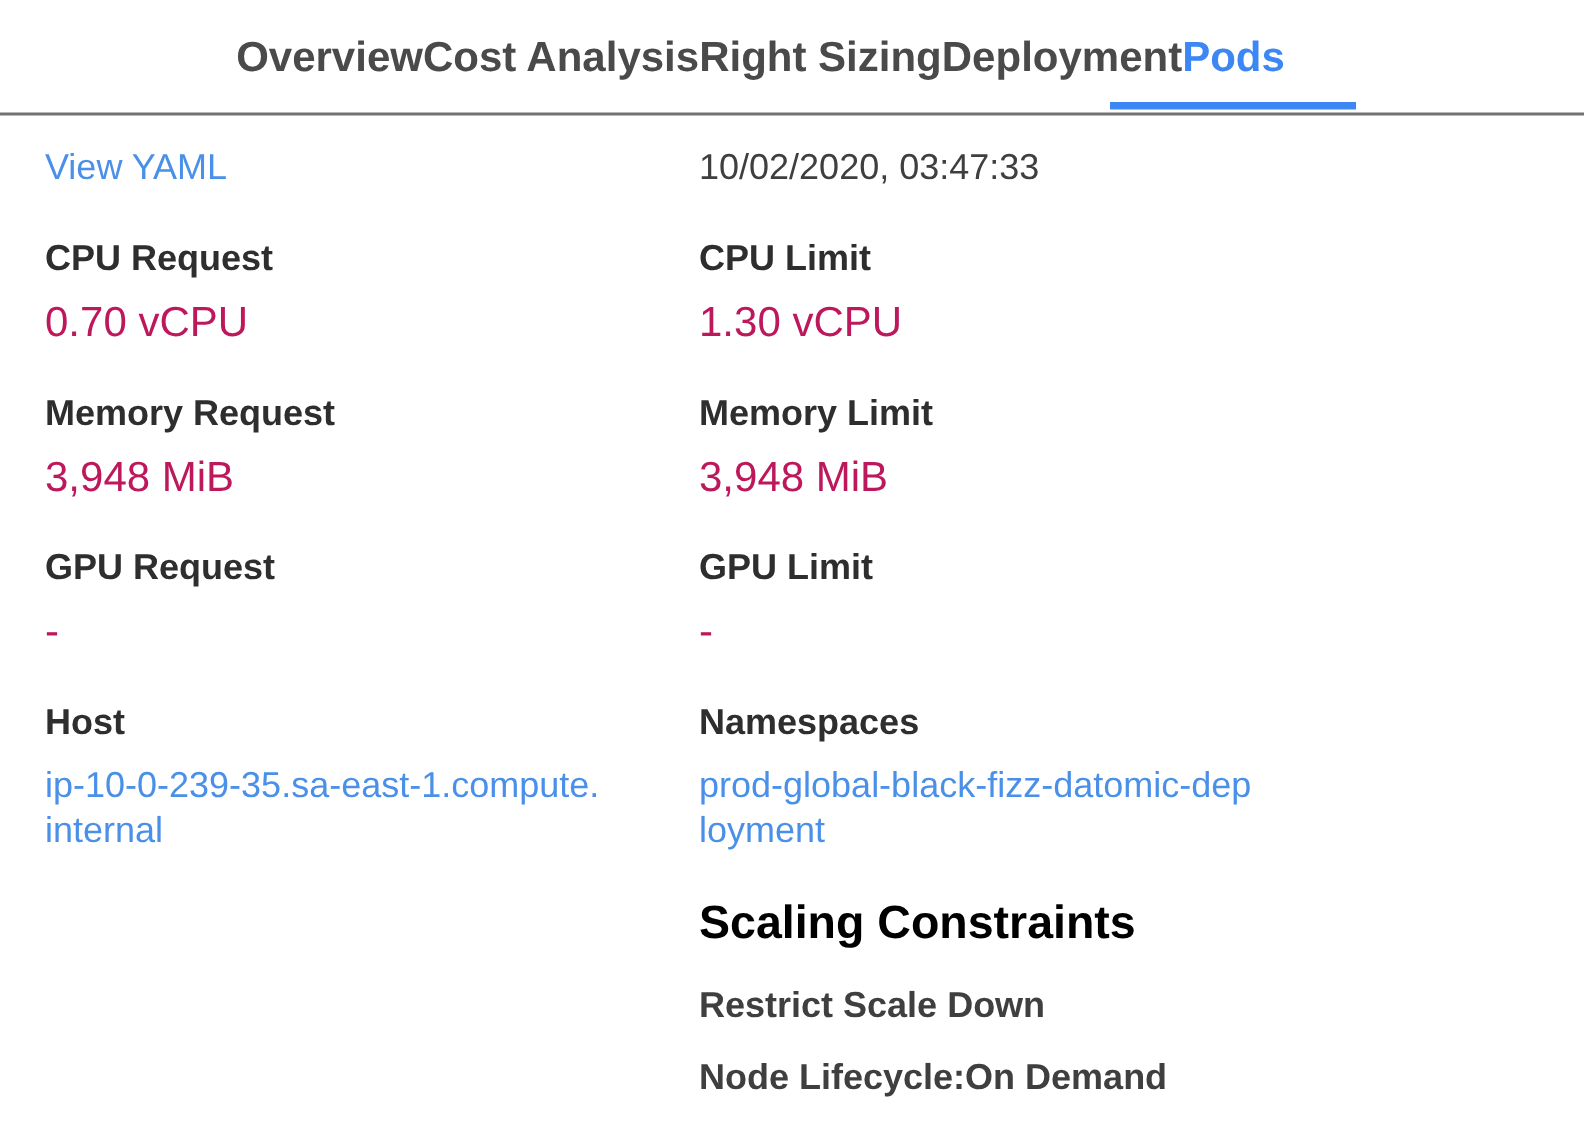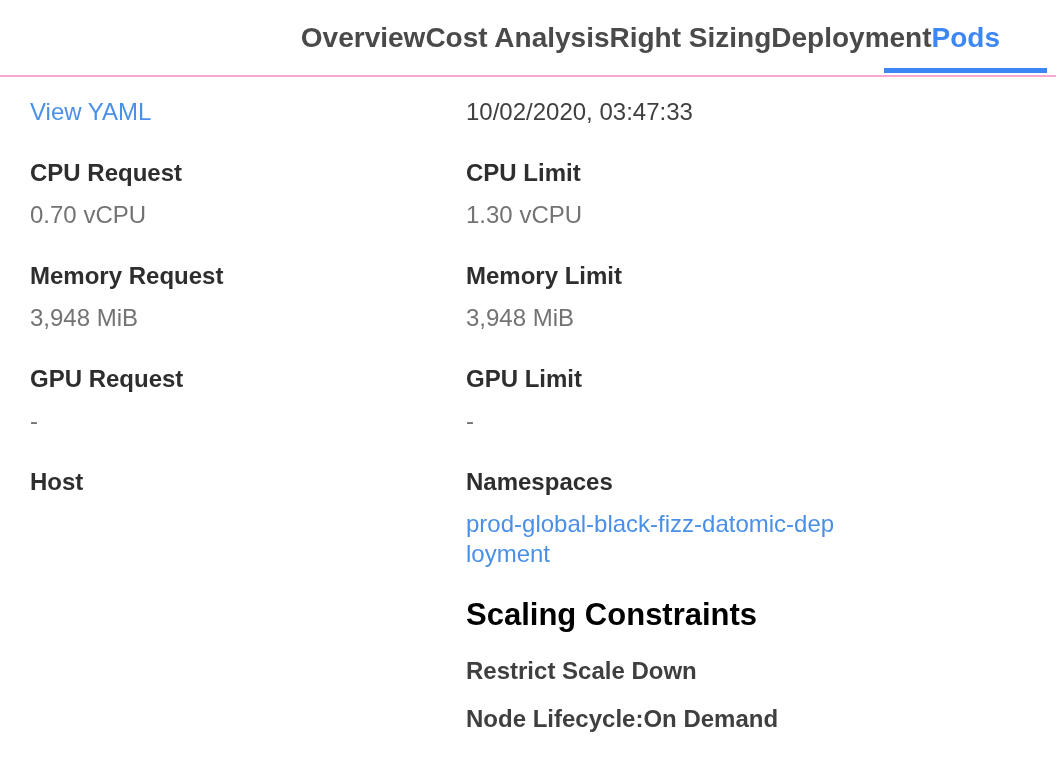--- a/index.html
+++ b/index.html
@@ -7,24 +7,24 @@
     width: 1056px;
     background: #ffffff;
     font-family: "Liberation Sans", "DejaVu Sans", sans-serif;
   }
   .page { width: 1056px; height: 758px; overflow: hidden; background: #fff; }
 
   
   .tabbar {
     height: 77px;
     display: flex;
-    justify-content: flex-end;
+    justify-content: center;
     align-items: stretch;
     padding: 0 56px 0 14px;
-    border-bottom: 2px solid #f9a8d4;
+    border-bottom: 2px solid #737373;
   }
   .tab {
     position: relative;
     display: flex;
     align-items: center;
     font-size: 28px;
     font-weight: 600;
     color: #4a4a4a;
     cursor: pointer;
     white-space: nowrap;
@@ -57,23 +57,23 @@
   }
   .timestamp { color: #3f3f3f; text-align: right; }
   .field-label {
     font-size: 24px;
     font-weight: 600;
     color: #2e2e2e;
     line-height: 30px;
     margin-bottom: 12px;
   }
   .field-value {
-    font-size: 24px;
+    font-size: 28px;
     font-weight: 400;
-    color: #737373;
+    color: #be185d;
     line-height: 30px;
   }
   .link-value {
     max-width: 370px;
     overflow-wrap: anywhere;
     word-break: break-all;
   }
   .scaling-header {
     font-size: 31px;
     font-weight: 600;
@@ -144,20 +144,21 @@
       <div class="field-label">GPU Request</div>
       <div class="field-value">-</div>
     </div>
     <div class="cell">
       <div class="field-label">GPU Limit</div>
       <div class="field-value">-</div>
     </div>
 
     <div class="cell">
       <div class="field-label">Host</div>
+      <a class="link link-value">ip-10-0-239-35.sa-east-1.compute.internal</a>
     </div>
     <div class="cell">
       <div class="field-label">Namespaces</div>
       <a class="link link-value">prod-global-black-fizz-datomic-deployment</a>
     </div>
 
     <div class="cell"></div>
     <div class="cell">
       <div class="scaling-header">Scaling Constraints</div>
       <div class="scaling-item">Restrict Scale Down</div>

